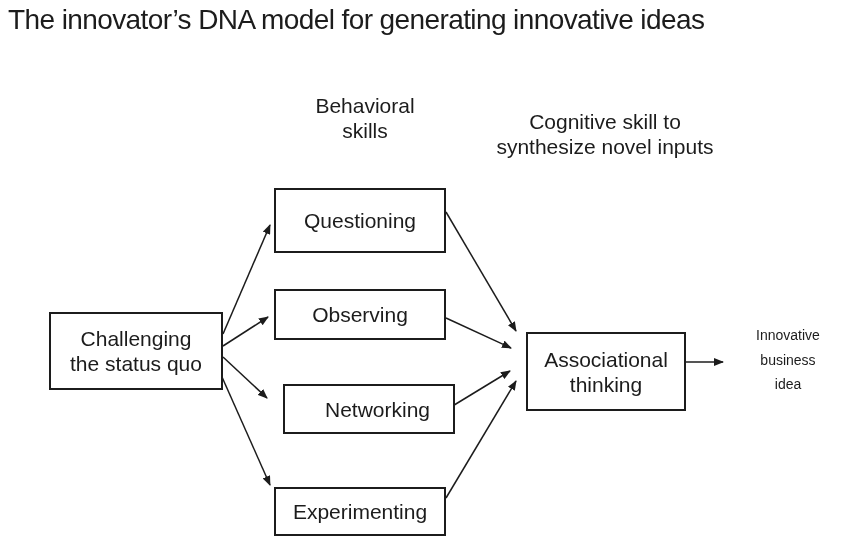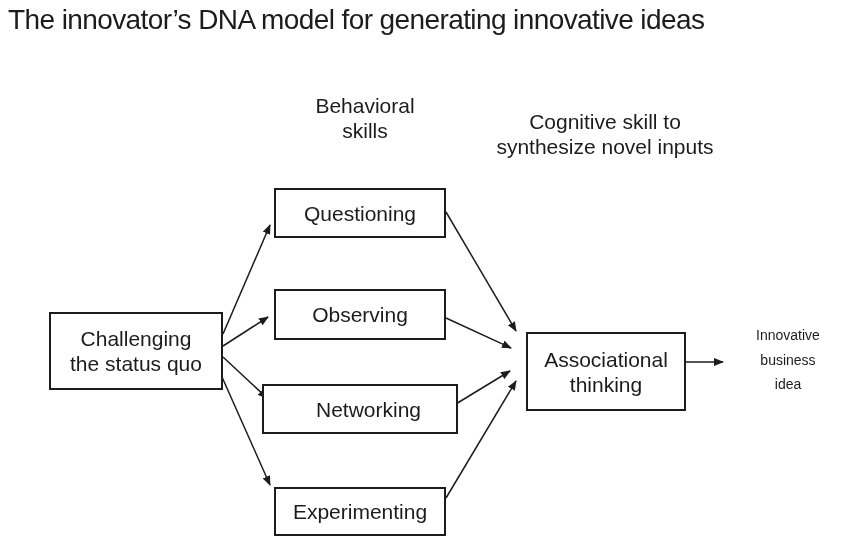--- a/index.html
+++ b/index.html
@@ -47,23 +47,23 @@
     align-items: center;
     justify-content: center;
     text-align: center;
     font-size: 21px;
     line-height: 25px;
     white-space: pre-line;
     color: #1c1c1c;
   }
   .box-challenging  { left: 49px;  top: 312px; width: 174px; height: 78px; }
   .box-taking-risks { left: 49px;  top: 385px; width: 172px; height: 49px; }
-  .box-questioning  { left: 274px; top: 188px; width: 172px; height: 50px; }
+  .box-questioning  { left: 274px; top: 188px; width: 172px; height: 65px; }
   .box-observing    { left: 274px; top: 289px; width: 172px; height: 51px; }
-  .box-networking   { left: 262px; top: 384px; width: 196px; height: 50px; padding-left: 17px; }
+  .box-networking   { left: 283px; top: 384px; width: 172px; height: 50px; padding-left: 17px; }
   .box-experimenting{ left: 274px; top: 487px; width: 172px; height: 49px; }
   .box-associational{ left: 526px; top: 332px; width: 160px; height: 79px; }
   .outcome-label {
     position: absolute;
     left: 720px;
     top: 323px;
     width: 136px;
     text-align: center;
     font-size: 14px;
     line-height: 24.5px;

